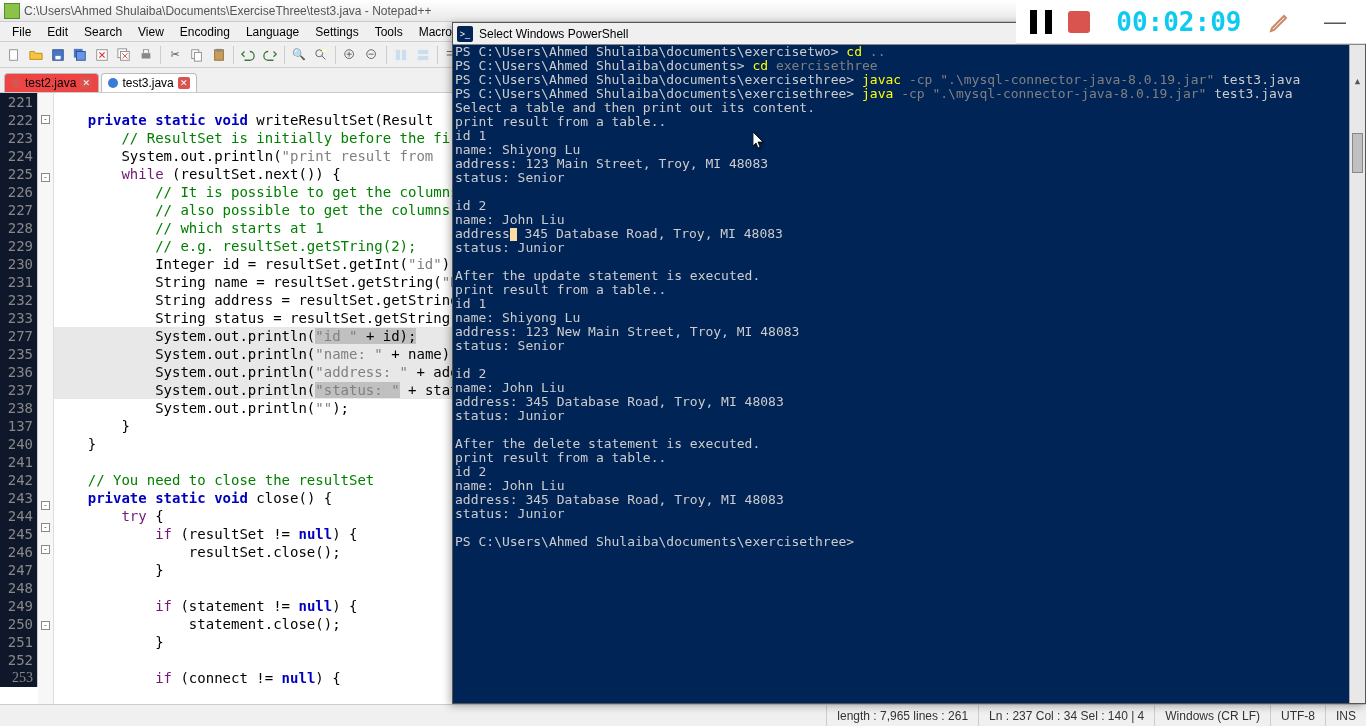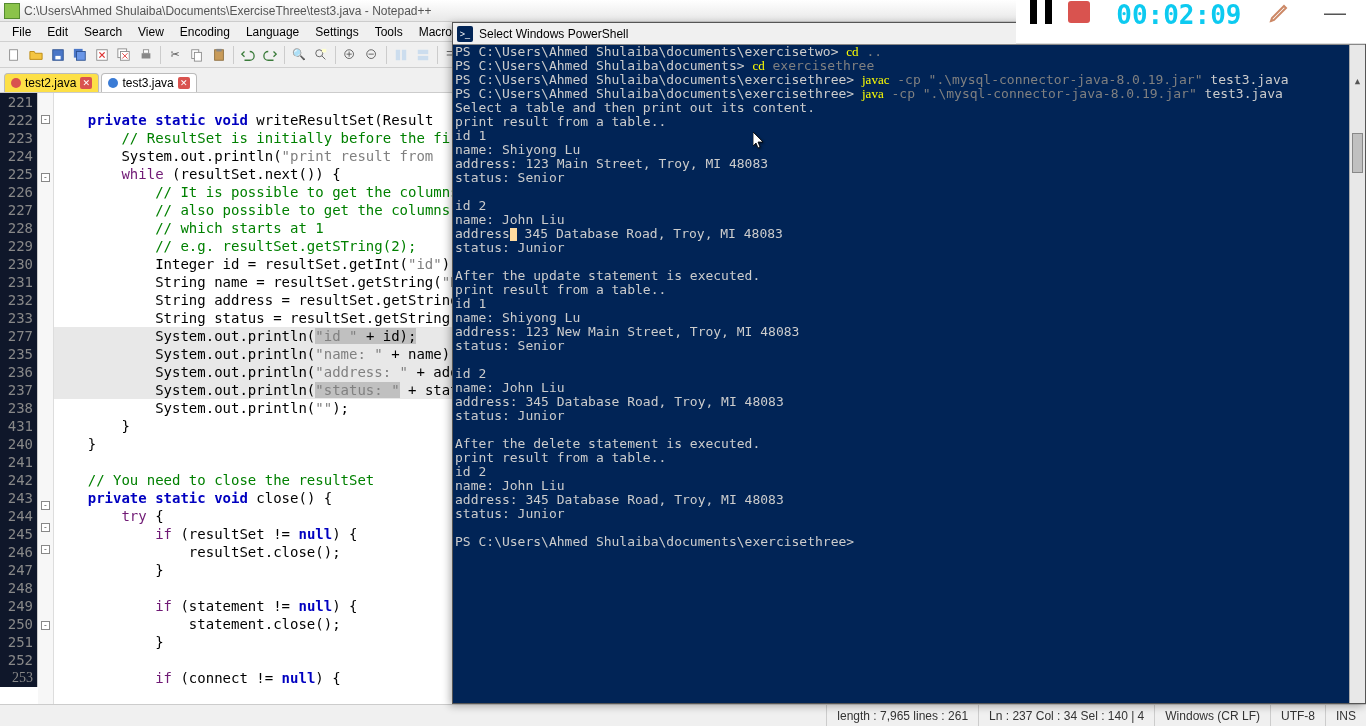--- a/index.html
+++ b/index.html
@@ -11,21 +11,21 @@
 .npp-icon { width: 16px; height: 16px; background: #8bc34a; border: 1px solid #558b2f; margin-right: 4px; display: inline-block; }
 .npp-title-text { color: #555; font-size: 12px; }
 .npp-menu { height: 20px; display: flex; align-items: center; padding: 0 4px; background: #f0f0f0; border-bottom: 1px solid #d0d0d0; }
 .npp-menu span { padding: 2px 8px; cursor: default; }
 .npp-toolbar { height: 26px; display: flex; align-items: center; padding: 2px 4px; gap: 2px; background: #f0f0f0; border-bottom: 1px solid #d0d0d0; }
 .tb-btn { width: 20px; height: 20px; border: 1px solid transparent; display: flex; align-items: center; justify-content: center; font-size: 11px; color: #555; }
 .tb-btn svg { width: 14px; height: 14px; }
 .tb-sep { width: 1px; height: 18px; background: #ccc; margin: 0 2px; }
 
 .npp-tabs { height: 24px; display: flex; align-items: flex-end; padding: 0 4px; background: #f0f0f0; }
-.tab { background: #fde047; border: 1px solid #bbb; border-bottom: none; padding: 2px 6px; margin-right: 2px; font-size: 12px; display: flex; align-items: center; border-radius: 4px 4px 0 0; }
+.tab { background: #ef4444; border: 1px solid #bbb; border-bottom: none; padding: 2px 6px; margin-right: 2px; font-size: 12px; display: flex; align-items: center; border-radius: 4px 4px 0 0; }
 .tab.active { background: #fff; }
 .tab-dot { width: 10px; height: 10px; background: #3a7bd5; border-radius: 50%; margin-right: 4px; }
 .tab-dot.orange { background: #d9534f; }
 .tab-close { margin-left: 4px; width: 12px; height: 12px; background: #d9534f; color:#fff; font-size:9px; display:flex; align-items:center; justify-content:center; border-radius:2px;}
 
 .editor { position: relative; height: 614px; overflow: hidden; font-family: Consolas, monospace; font-size: 14px; background: #fff; border-top: 1px solid #ccc; }
 .gutter { position: absolute; left: 0; top: 0; width: 38px; text-align: right; color: #888; background: #0f172a; line-height: 18px; padding-right: 4px; border-right: 1px solid #ccc;}
 .fold-col { position:absolute; left:38px; top:0; width:16px; background:#f7f7f7; border-right:1px solid #ddd; height:100%;}
 .fold-box { width:9px; height:9px; border:1px solid #888; background:#fff; margin:4px auto 0; font-size:8px; line-height:7px; text-align:center; color:#555;}
 .code { position: absolute; left: 54px; top: 0; white-space: pre; line-height: 18px; }
@@ -38,29 +38,29 @@
 .cm { color: #008000; }
 
 .npp-status { position: absolute; bottom: 0; left: 0; right: 0; height: 22px; background: #f0f0f0; border-top: 1px solid #ccc; display: flex; align-items: center; font-size: 12px; color: #333; }
 .st-cell { padding: 0 10px; border-left: 1px solid #ccc; height: 100%; display: flex; align-items: center; }
 
 
 .ps { position: absolute; left: 452px; top: 22px; width: 914px; height: 682px; border: 1px solid #555; box-shadow: -2px 2px 8px rgba(0,0,0,0.3); }
 .ps-title { height: 22px; background: #f0f0f0; display: flex; align-items: center; padding: 0 4px; border-bottom: 1px solid #888; font-size: 12px;}
 .ps-icon { width: 16px; height: 16px; background: #012456; color: #fff; font-size: 9px; display: flex; align-items: center; justify-content: center; margin-right: 6px; border-radius: 2px;}
 .ps-body { background: #012456; color: #ccc; font-family: Consolas, monospace; font-size: 13px; line-height: 14px; padding: 0; height: calc(100% - 22px); overflow: hidden; white-space: pre; position:relative;}
-.ps-body .y { color: #ffff00; font-family: Liberation Serif, serif; }
+.ps-body .y { color: #ffff00; }
 .ps-body .g { color: #808080; }
 .ps-cursor-block { background:#fedba0; display:inline-block; width:7px; height:13px; vertical-align:text-bottom;}
 .ps-scroll { position:absolute; right:0; top:0; bottom:0; width:16px; background:#e8e8e8; border-left:1px solid #aaa;}
 .ps-thumb { background:#c0c0c0; border:1px solid #888; margin:16px 2px 0; height:40px;}
 .ps-arrow { height:16px; display:flex; align-items:center; justify-content:center; font-size:9px; color:#555;}
 
 
-.rec { position: absolute; right: 0; top: 0; width: 350px; height: 44px; background: #fff; display: flex; align-items: flex-start; justify-content: space-between; padding: 0 14px; border-bottom: 1px solid #ddd;}
+.rec { position: absolute; right: 0; top: 0; width: 350px; height: 44px; background: #fff; display: flex; align-items: center; justify-content: space-between; padding: 0 14px; border-bottom: 1px solid #ddd;}
 .rec-controls { display: flex; gap: 16px; align-items: center; }
 .rec-pause { width: 22px; height: 24px; border-left: 7px solid #000; border-right: 7px solid #000; }
 .rec-stop { width: 22px; height: 22px; background: #d9534f; border-radius: 3px; }
 .rec-time { color: #0dcaf0; font-size: 26px; font-weight: 600; font-family: Consolas, monospace;}
 .rec-pen { width: 24px; height: 24px; }
 .rec-min { font-size: 22px; color: #555; padding: 0 6px; }
 
 .mouse-cursor { position:absolute; left:753px; top:132px; width:12px; height:18px; pointer-events:none; z-index:100;}
 .mouse-cursor svg { width:100%; height:100%; filter: drop-shadow(1px 1px 1px rgba(0,0,0,0.5));}
 </style>
@@ -244,21 +244,21 @@
         <div style="height: 18px;">229</div>
         <div style="height: 18px;">230</div>
         <div style="height: 18px;">231</div>
         <div style="height: 18px;">232</div>
         <div style="height: 18px;">233</div>
         <div style="height: 18px;">277</div>
         <div style="height: 18px;">235</div>
         <div style="height: 18px;">236</div>
         <div style="height: 18px;">237</div>
         <div style="height: 18px;">238</div>
-        <div style="height: 18px;">431</div>
+        <div style="height: 18px;">137</div>
         <div style="height: 18px;">240</div>
         <div style="height: 18px;">241</div>
         <div style="height: 18px;">242</div>
         <div style="height: 18px;">243</div>
         <div style="height: 18px;">244</div>
         <div style="height: 18px;">245</div>
         <div style="height: 18px;">246</div>
         <div style="height: 18px;">247</div>
         <div style="height: 18px;">248</div>
         <div style="height: 18px;">249</div>

